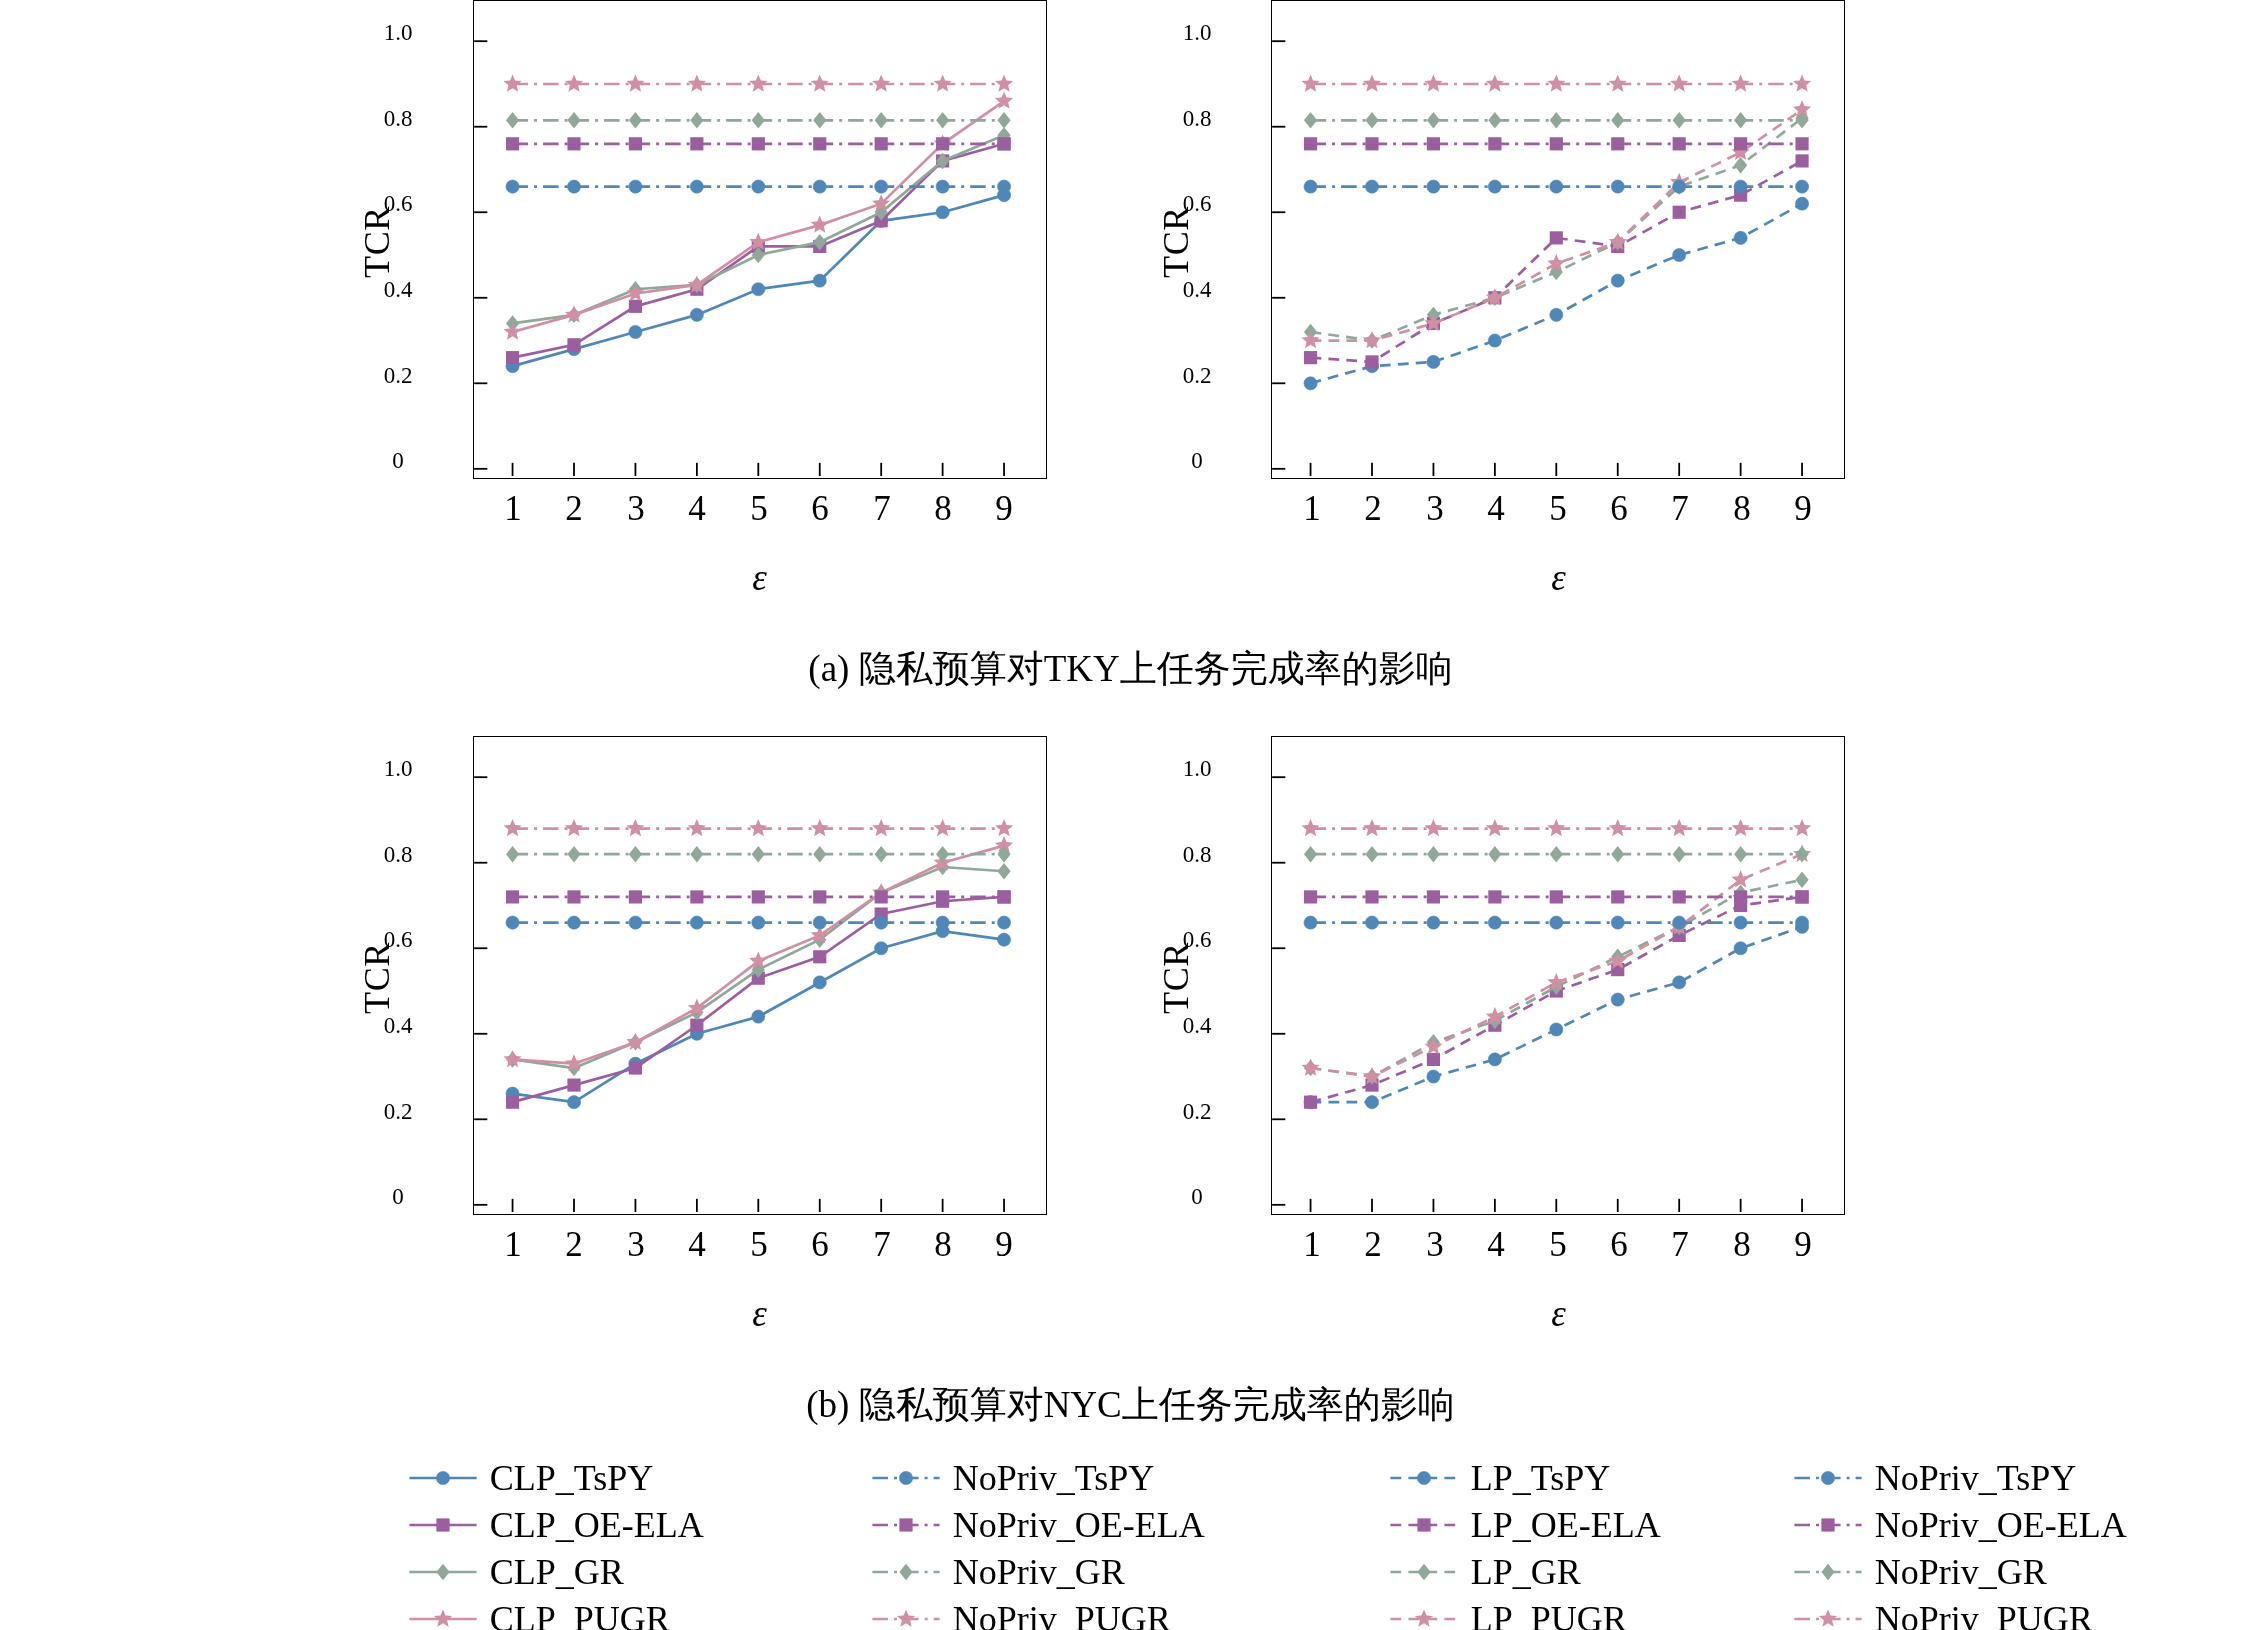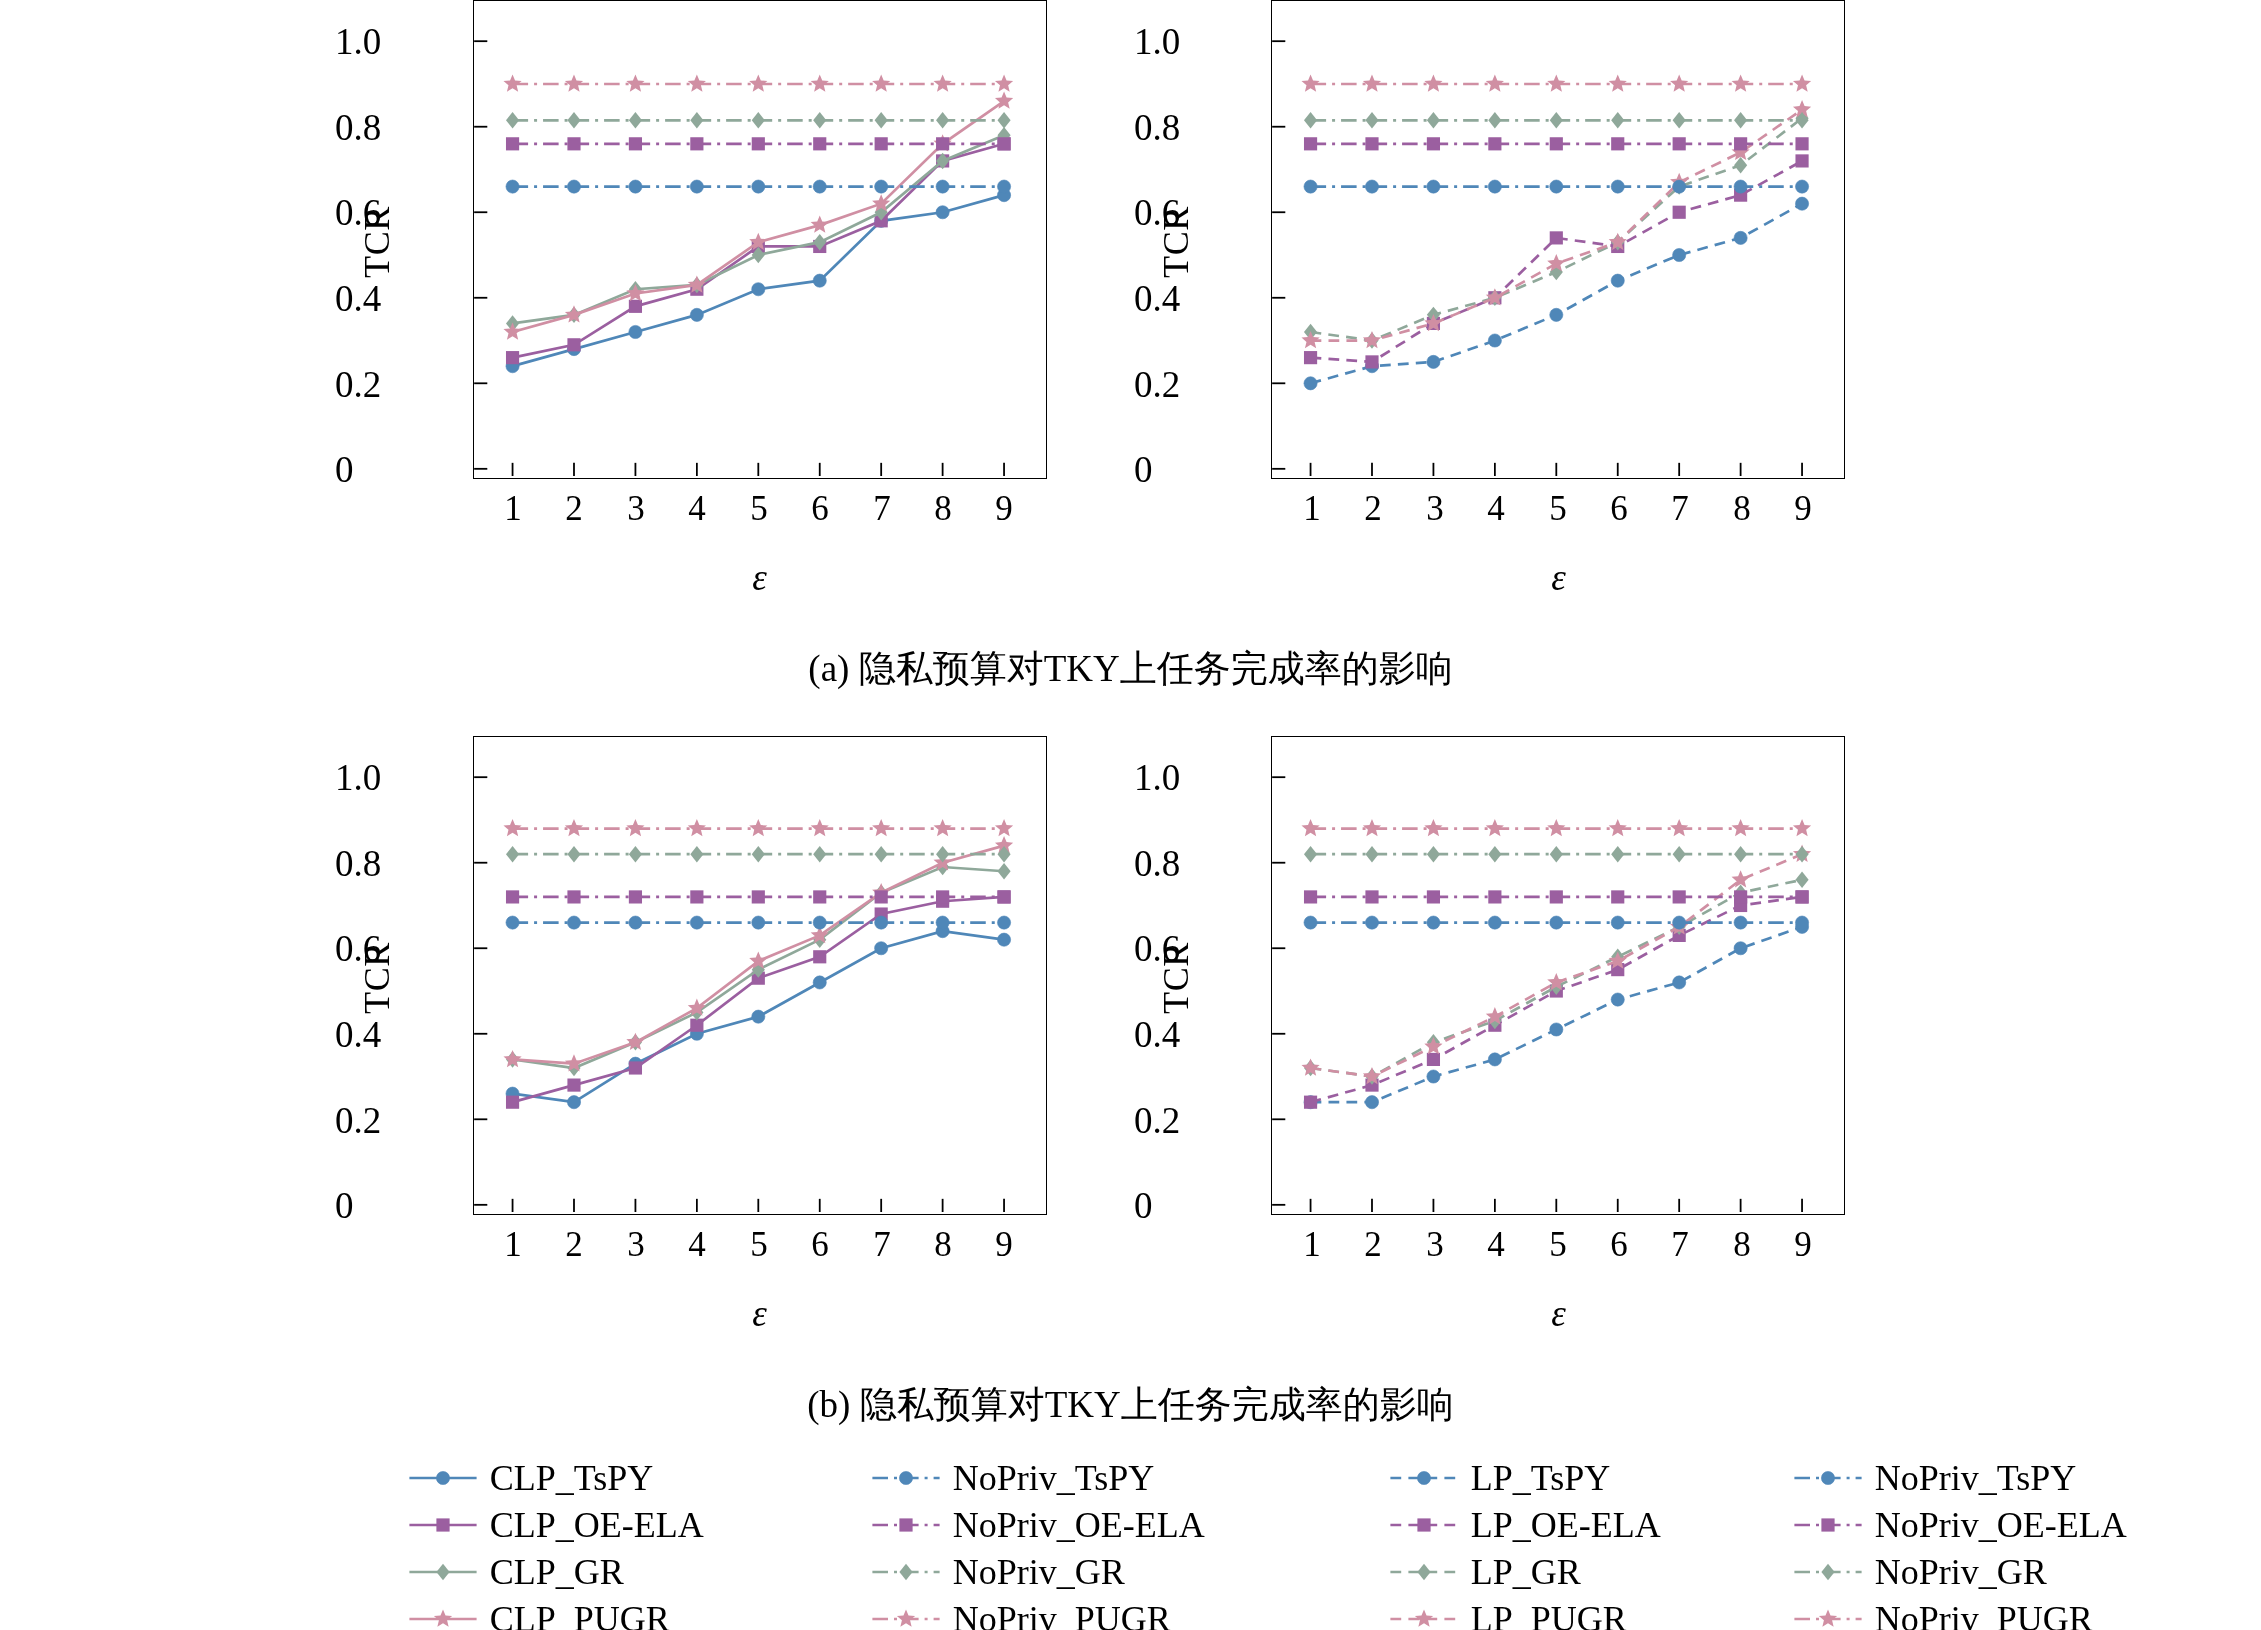--- a/index.html
+++ b/index.html
@@ -17,21 +17,21 @@
     transform-origin:center center;
     transform:rotate(-90deg);
     white-space:nowrap;
   }
   .xlabel{
     position:absolute;
     font-size:37px;
     font-style:italic;
     text-align:center;
   }
-  .ytick{position:absolute;font-size:37px;text-align:left;white-space:nowrap;}
+  .ytick{position:absolute;font-size:23px;text-align:center;white-space:nowrap;}
   .xtick{position:absolute;font-size:35px;text-align:center;white-space:nowrap;}
 
   .caption{
     position:absolute;
     width:100%;
     text-align:center;
     font-size:37px;
     white-space:nowrap;
     margin-top:10px;
   }
@@ -1110,21 +1110,21 @@
         <div class="xtick" style="left: 310px; width: 72px; top: 489px;">3</div>
         <div class="xtick" style="left: 371px; width: 72px; top: 489px;">4</div>
         <div class="xtick" style="left: 433px; width: 72px; top: 489px;">5</div>
         <div class="xtick" style="left: 494px; width: 72px; top: 489px;">6</div>
         <div class="xtick" style="left: 555px; width: 72px; top: 489px;">7</div>
         <div class="xtick" style="left: 617px; width: 72px; top: 489px;">8</div>
         <div class="xtick" style="left: 678px; width: 72px; top: 489px;">9</div>
       </div>
   </div>
 
-  <div class="caption" style="left:0px;top:1370px;">(b) 隐私预算对TKY上任务完成率的影响</div>
+  <div class="caption" style="left:0px;top:1370px;">(b) 隐私预算对NYC上任务完成率的影响</div>
 
   <div class="legend" style="left:0px;top:1454px;width:2261px;height:173px;">
     <div class="legend-col" id="legend-col-0" style="left:407px;top:0px;">
         <div class="legend-item">
           <span class="legend-sample">
             <svg width="72" height="24" viewBox="0 0 120 40">
               <line x1="4" x2="116" y1="20" y2="20" stroke="#4f87b8" stroke-width="4.5"></line>
               <g>
                 <circle cx="60" cy="20" r="11" fill="#4f87b8" stroke="#4f87b8"></circle>
               </g>

